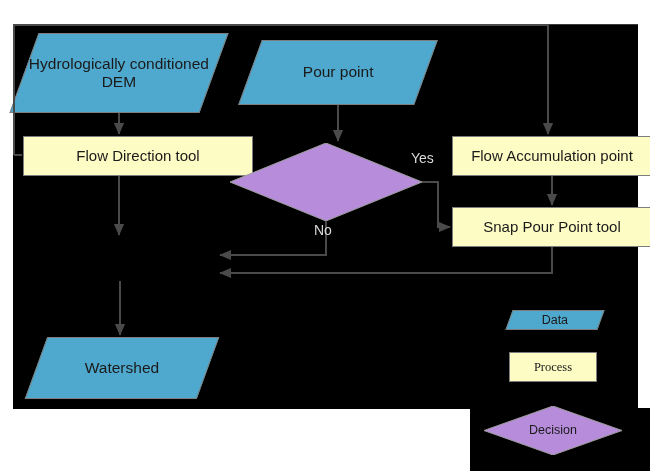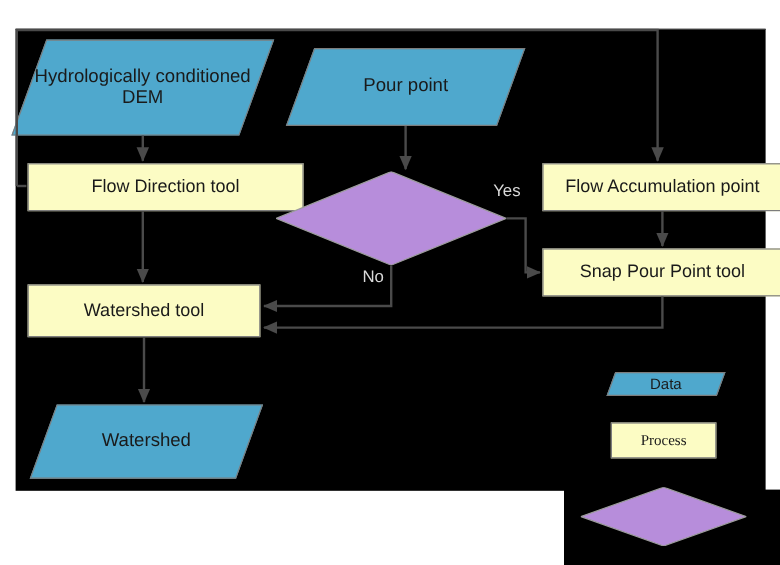--- a/index.html
+++ b/index.html
@@ -140,21 +140,21 @@
   }
 
   
   .edge-label {
     position: absolute;
     font-size: 14px;
     color: #d9d9d9;
     z-index: 6;
   }
   #label-yes { left: 411px; top: 150px; }
-  #label-no  { left: 302px; top: 222px; text-align: right; }
+  #label-no  { left: 314px; top: 222px; text-align: right; }
 
   
   #connectors {
     position: absolute;
     left: 0; top: 0;
     width: 650px; height: 471px;
     pointer-events: none;
     z-index: 3;
   }
 </style>
@@ -212,23 +212,20 @@
   </div>
 
   <div class="shape process-shape" id="flow-accumulation">
     <span class="txt">Flow Accumulation point</span>
   </div>
 
   <div class="shape process-shape" id="snap-pour-point">
     <span class="txt">Snap Pour Point tool</span>
   </div>
 
-  <div class="shape process-shape" id="watershed-tool">
-    <span class="txt">Watershed tool</span>
-  </div>
 
   <div class="shape data-shape" id="watershed-out">
     <span class="txt">Watershed</span>
   </div>
 
   <div class="shape decision-shape" id="want-snap">
     <svg viewBox="0 0 192 78" preserveAspectRatio="none">
       <polygon points="96,0 192,39 96,78 0,39" fill="#B78DDB" stroke="#9c9c9c" stroke-width="1"></polygon>
     </svg>
   </div>
@@ -238,15 +235,16 @@
   </div>
 
   <div class="shape process-shape" id="legend-process">
     <span class="txt">Process</span>
   </div>
 
   <div class="shape decision-shape" id="legend-decision">
     <svg viewBox="0 0 138 49" preserveAspectRatio="none">
       <polygon points="69,0 138,24.5 69,49 0,24.5" fill="#B78DDB" stroke="#9c9c9c" stroke-width="1"></polygon>
     </svg>
+    <span class="txt">Decision</span>
   </div>
 
 </div>
 
 </body></html>

